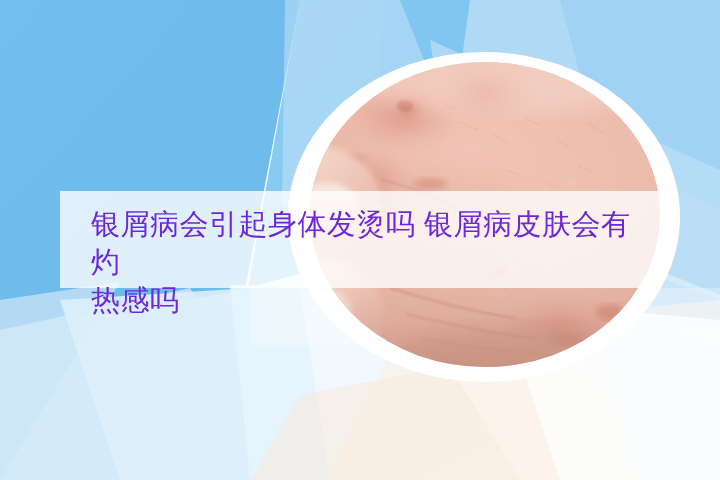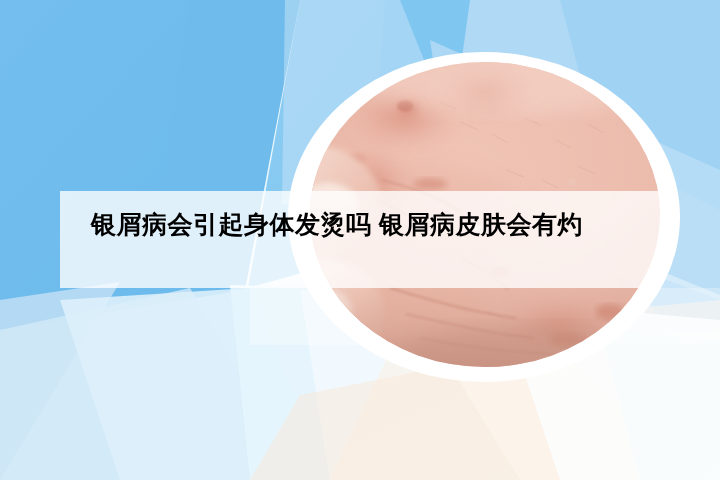--- a/index.html
+++ b/index.html
@@ -58,23 +58,23 @@
     width: 600px;
     height: 97px;
     background: rgba(255, 255, 255, 0.78);
   }
 
   .caption-text {
     position: absolute;
     left: 91px;
     top: 205px;
     width: 560px;
-    color: #000000;
-    font-size: 25px;
-    font-weight: bold;
+    color: #6d28d9;
+    font-size: 29px;
+    font-weight: normal;
     line-height: 38px;
     letter-spacing: 0.5px;
     white-space: pre-wrap;
   }
 </style>
 </head>
 <body>
 
 <div id="stage">
 
@@ -237,15 +237,15 @@
 
       <rect x="0" y="215" width="350" height="90" fill="url(#botShade)"></rect>
       <ellipse cx="205" cy="300" rx="130" ry="36" fill="#B88271" opacity="0.3" filter="url(#soft10)"></ellipse>
 
       <ellipse cx="200" cy="18" rx="150" ry="34" fill="#F8DED3" opacity="0.45" filter="url(#soft10)"></ellipse>
     </svg>
   </div>
 
   <div class="caption-band"></div>
 
-  <div class="caption-text"><span>银屑病会引起身体发烫吗 银屑病皮肤会有灼</span><br></div>
+  <div class="caption-text"><span>银屑病会引起身体发烫吗 银屑病皮肤会有灼</span><br><span>热感吗</span></div>
 
 </div>
 
 </body></html>

